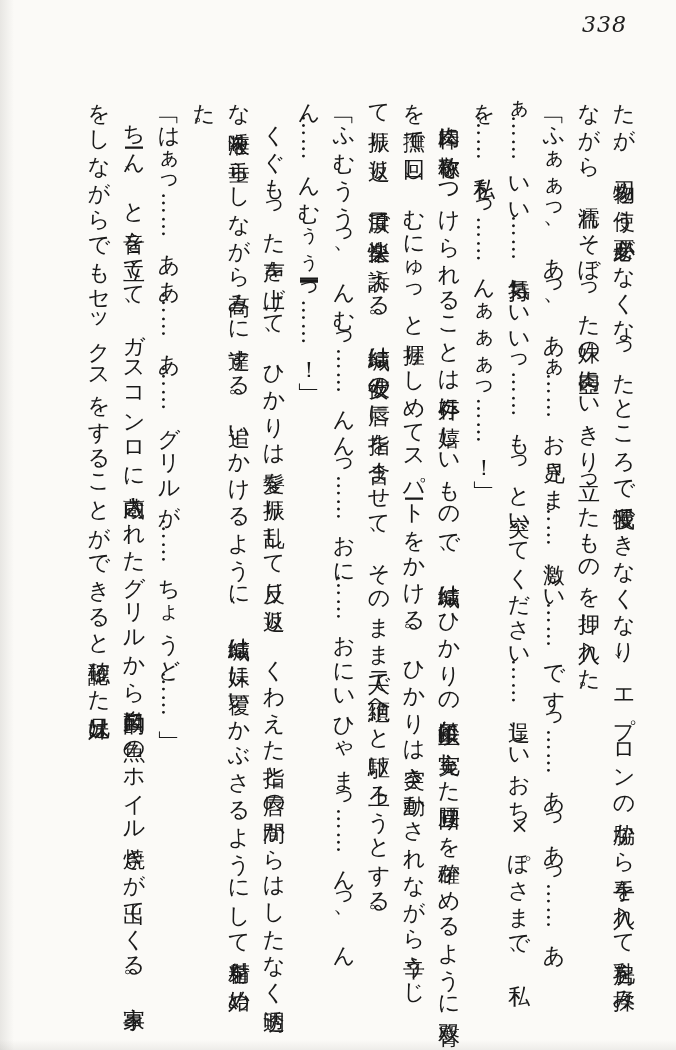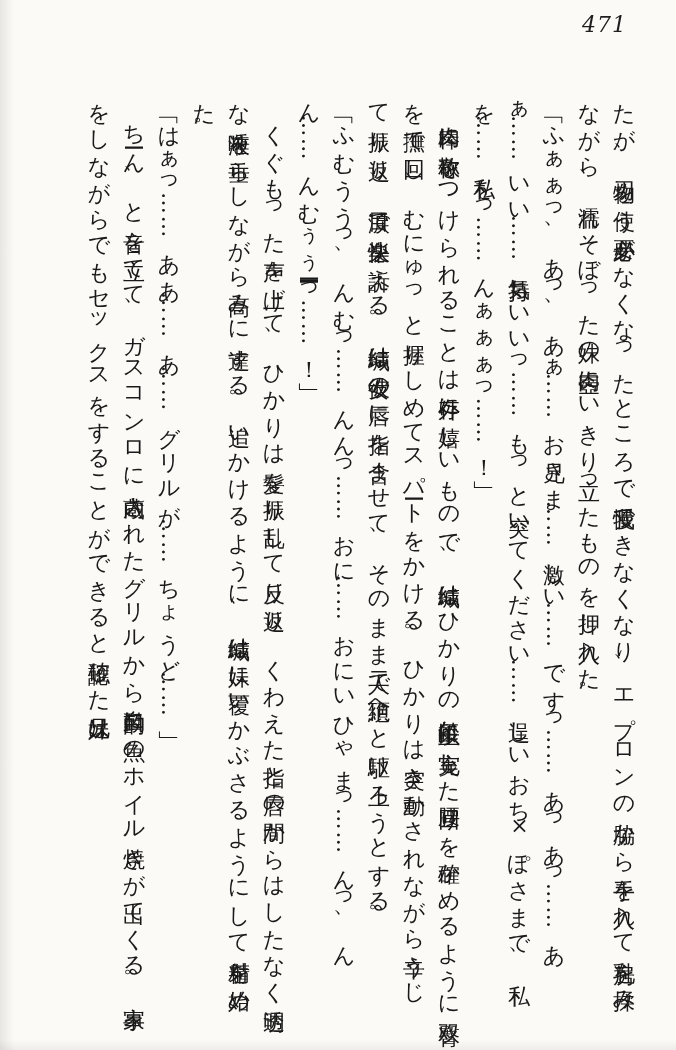--- a/index.html
+++ b/index.html
@@ -61,21 +61,21 @@
   .page-text p.continued {
     text-indent: 0;
   }
 </style>
 </head>
 <body>
 
 <div class="page-edge-left"></div>
 <div class="page-edge-bottom"></div>
 
-<div class="page-number">471</div>
+<div class="page-number">338</div>
 
 <div class="page-text">
   <p class="continued">たが、刃物を使う必要がなくなったところで我慢できなくなり、エプロンの脇から手を入れて乳房を揉みながら、濡れそぼった妹の肉壺にいきり立ったものを押し入れた。</p>
   <p>「ふぁぁっ、あっ、あぁ……お兄さま……激しい……ですっ……あっあっ……あぁ……いい……気持ちいいっ……もっと突いてください……逞しいおち×ぽさまで、私を……私をっ……んぁぁぁっ……！」</p>
   <p>肉棒に敬称をつけられることは存外に嬉しいもので、結城はひかりの年齢以上に充実した腰回りを確かめるように双臀を撫で回し、むにゅっと握りしめてスパートをかける。ひかりは突き動かされながら辛うじて振り返り、涙目で快楽を訴える。結城は彼女の唇に指を含ませて、そのまま二人で絶頂へと駆け上ろうとする。</p>
   <p>「ふむううっ、んむっ……んんっ……おに……おにいひゃまっ……んっ、んん……んむぅぅーーーっ……！」</p>
   <p>くぐもった声を上げて、ひかりは髪を振り乱して反り返り、くわえた指と唇の間からはしたなく透明な唾液を垂らしながら高みに達する。追いかけるように、結城は妹に覆いかぶさるようにして射精を始めた。</p>
   <p>「はぁっ……ああ……あ……グリルが……ちょうど……」</p>
   <p>ちーん、と音を立てて、ガスコンロに内蔵されたグリルから自動的に魚のホイル焼きが出てくる。家事をしながらでもセックスをすることができると確認した兄妹は、</p>
 </div>

